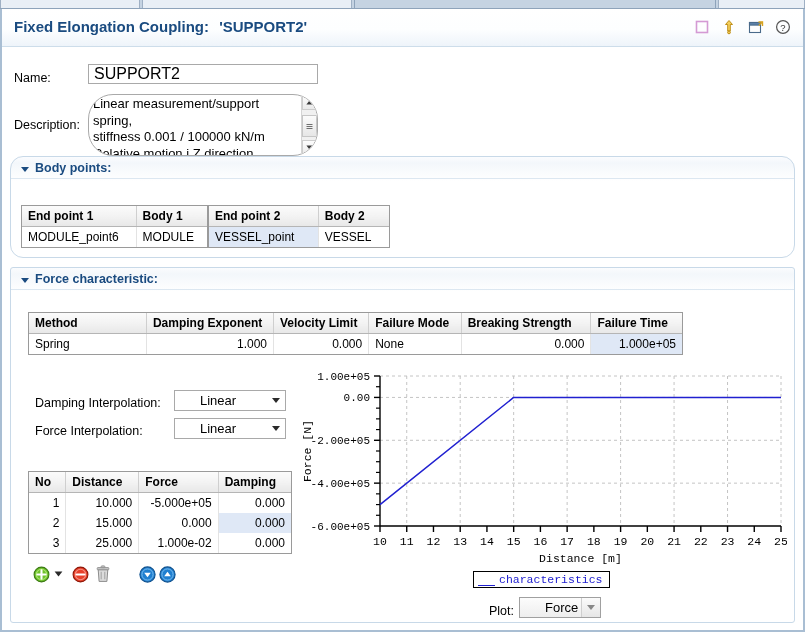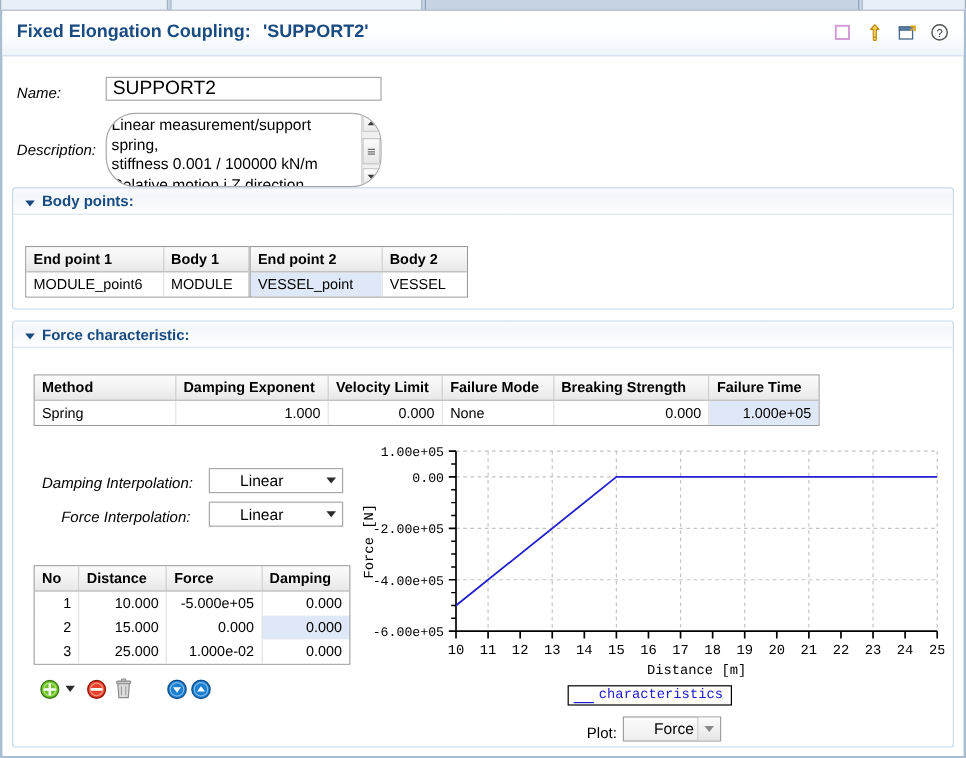--- a/index.html
+++ b/index.html
@@ -56,21 +56,21 @@
   }
   .header-title .subject { color:#1a4b80; }
   .header-icons {
     position: absolute; right: 12px; top: 10px;
     display: flex; align-items: center; gap: 11px;
   }
   .hicon { width: 16px; height: 16px; display:block; cursor: pointer; }
 
   
   .lbl {
-    position: absolute; font-size: 12.5px; color: #000; font-style: italic;
+    position: absolute; font-size: 12.5px; color: #000;
   }
   .txtinput {
     position: absolute;
     background: #fff;
     border: 1px solid #a9a9a9;
     box-sizing: border-box;
     font-family: "Liberation Sans", sans-serif;
     font-size: 16px;
     color: #000;
     padding: 2px 5px;
@@ -286,21 +286,21 @@
             </svg>
         </div>
         <div class="arrowbtn down">
           <svg width="7" height="5" viewBox="0 0 7 5">
               <path d="M3.5 4.4 L0.4 0.6 L6.6 0.6 Z" fill="#3a3a3a"></path>
             </svg>
         </div>
       </div>
     </div>
 
-    <div class="group" style="left:8px; top:147px; width:785px; height:102px;">
+    <div class="group" style="left:8px; top:147px; width:785px; height:102px;border-radius:13px;">
       <div class="group-arrow"></div>
       <div class="group-title">Body points:</div>
       <div class="group-sep"></div>
 
       <div class="gtable" style="left:10px; top:48px; width:187px;">
         <table>
           <thead>
             <tr>
               <th style="width:118px;">End point 1</th>
               <th style="width:69px;">Body 1</th>
@@ -364,21 +364,21 @@
       </div>
 
       <div class="lbl" style="left:24px; top:128px;">Damping Interpolation:</div>
       <div class="combo" style="left:163px; top:122px; width:112px; height:21px;">
         <span class="cval">Linear</span>
         <span class="carrow">
             <i></i>
           </span>
       </div>
 
-      <div class="lbl" style="left:40px; top:156px;">Force Interpolation:</div>
+      <div class="lbl" style="left:24px; top:156px;">Force Interpolation:</div>
       <div class="combo" style="left:163px; top:150px; width:112px; height:21px;">
         <span class="cval">Linear</span>
         <span class="carrow">
             <i></i>
           </span>
       </div>
 
       <div class="gtable" style="left:17px; top:203px; width:264px;">
         <table>
           <thead>

